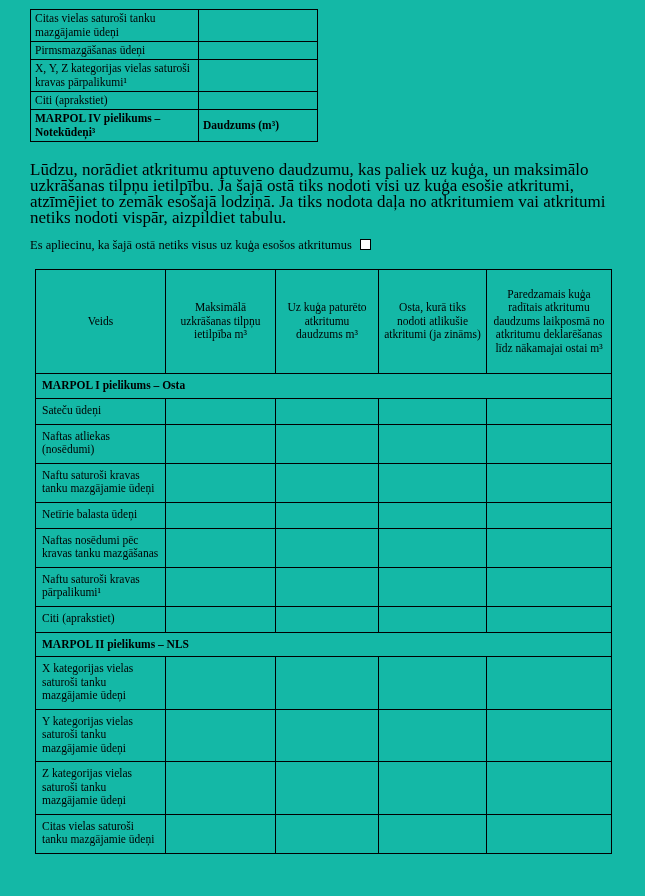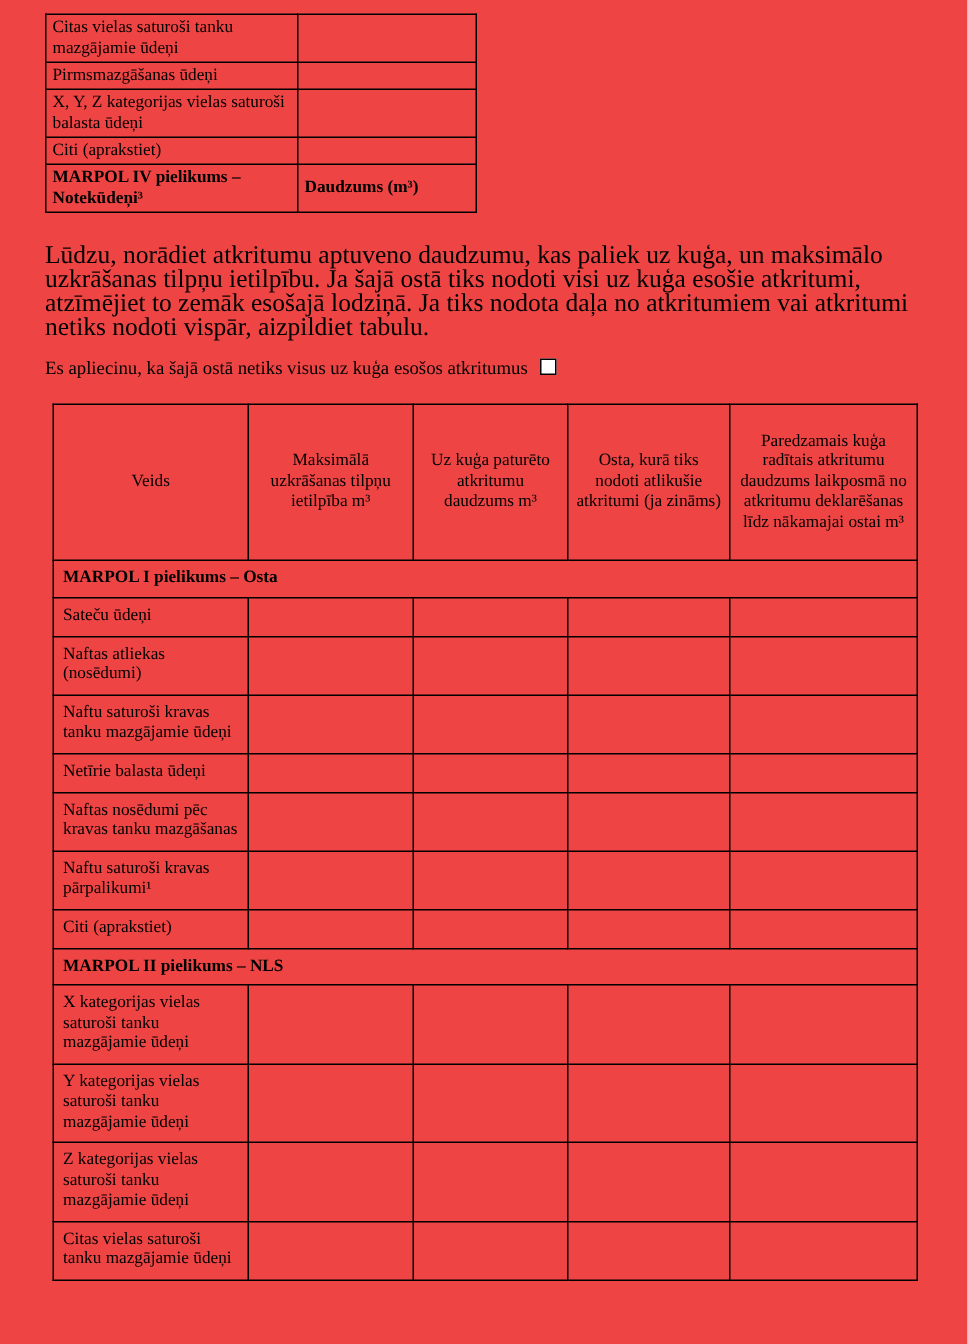--- a/index.html
+++ b/index.html
@@ -1,20 +1,20 @@
 <!DOCTYPE html>
 <html><head>
 <meta charset="utf-8">
 <style>
   * { box-sizing: border-box; }
   html, body { margin: 0; padding: 0; background: #ffffff; }
   .page {
     width: 645px;
     height: 896px;
-    background: #ef4444;
+    background: #14b8a6;
     color: #000000;
     font-family: "Liberation Serif", "DejaVu Serif", serif;
     overflow: hidden;
     position: relative;
   }
 
   
   table { border-collapse: collapse; }
   .top-table {
     margin: 9px 0 0 30px;
@@ -103,21 +103,21 @@
     <tbody>
         <tr>
           <td class="tt-label">Citas vielas saturoši tanku mazgājamie ūdeņi</td>
           <td class="tt-value"></td>
         </tr>
         <tr>
           <td class="tt-label">Pirmsmazgāšanas ūdeņi</td>
           <td class="tt-value"></td>
         </tr>
         <tr>
-          <td class="tt-label">X, Y, Z kategorijas vielas saturoši balasta ūdeņi</td>
+          <td class="tt-label">X, Y, Z kategorijas vielas saturoši kravas pārpalikumi¹</td>
           <td class="tt-value"></td>
         </tr>
         <tr>
           <td class="tt-label">Citi (aprakstiet)</td>
           <td class="tt-value"></td>
         </tr>
         <tr>
           <td class="tt-label bold">MARPOL IV pielikums – Notekūdeņi³</td>
           <td class="tt-value bold has-text">Daudzums (m³)</td>
         </tr>

